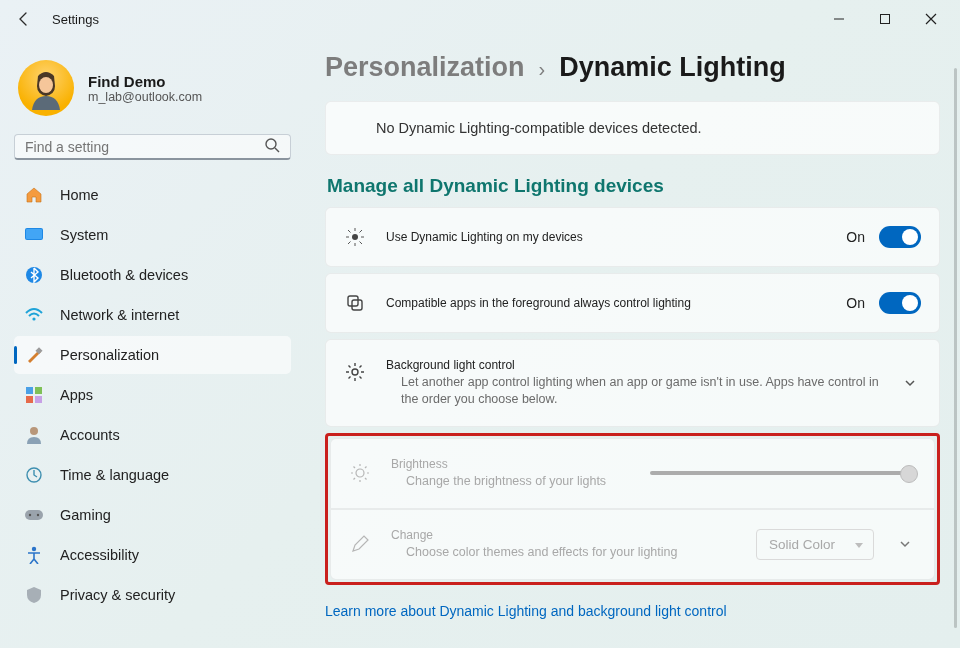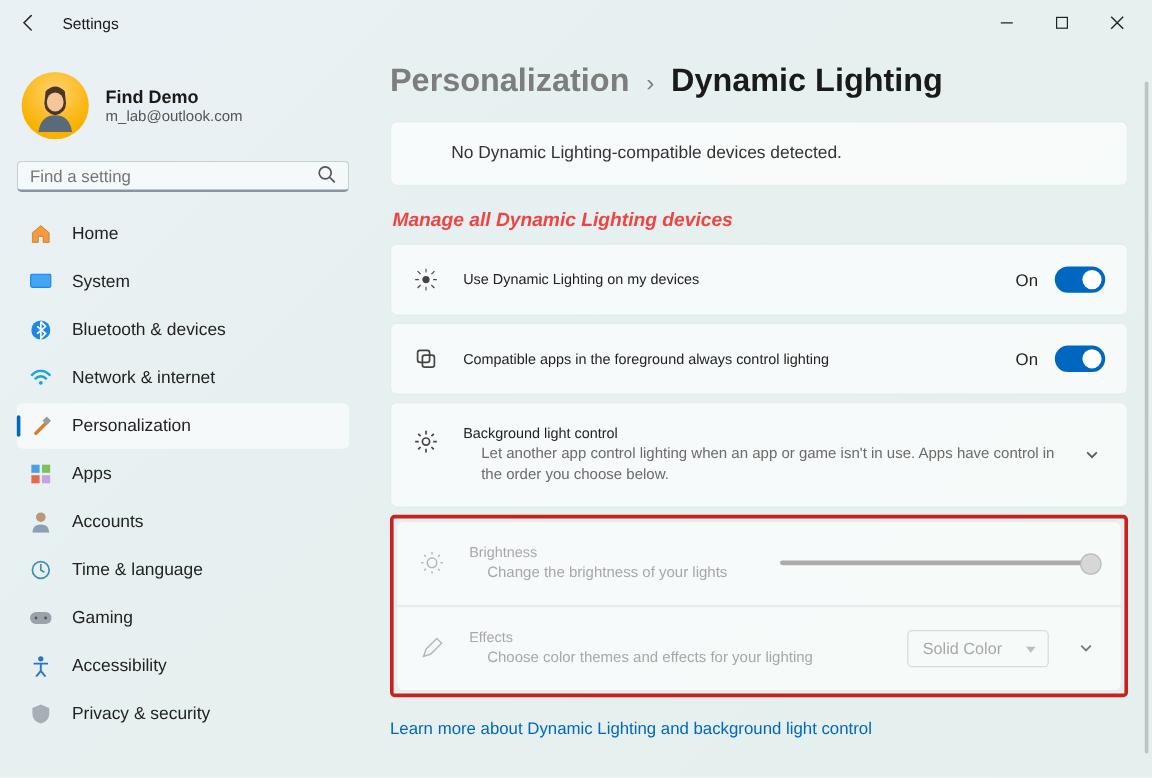--- a/index.html
+++ b/index.html
@@ -132,23 +132,22 @@
   .breadcrumb .current { font-size: 27px; font-weight: 600; color: #1a1a1a; }
   .card {
     background: rgba(255,255,255,0.7);
     border: 1px solid rgba(0,0,0,0.06);
     border-radius: 6px;
     padding: 14px 18px;
     margin-bottom: 10px;
   }
   .info-card { text-align: left; padding: 18px 50px; font-size: 14.5px; color: #333; }
   .section-title {
-    font-size: 16px; font-weight: 600; color: #ef4444;
+    font-size: 19px; font-weight: 600; color: #0f766e;
     margin: 20px 0 10px 2px;
-    font-style: italic;
   }
   .row-card {
     background: rgba(255,255,255,0.66);
     border: 1px solid rgba(0,0,0,0.06);
     border-radius: 6px;
     margin-bottom: 6px;
     padding: 18px 18px;
     display: flex;
     align-items: center;
     gap: 20px;
@@ -481,21 +480,21 @@
           <div class="slider"></div>
         </div>
 
         <div class="row-card disabled">
           <span class="row-icon">
             <svg width="20" height="20" viewBox="0 0 20 20">
                 <path d="M3 17 L5 11 L14 2 L18 6 L9 15 Z" fill="none" stroke="#b6b6b6" stroke-width="1.2"></path>
               </svg>
           </span>
           <div class="row-text">
-            <div class="row-title">Effects</div>
+            <div class="row-title">Change</div>
             <div class="row-sub">Choose color themes and effects for your lighting</div>
           </div>
           <div class="select-faux">
             <span>Solid Color</span>
           </div>
           <span class="chev">
             <svg width="14" height="14" viewBox="0 0 14 14">
                 <path d="M3 5 L7 9 L11 5" stroke="#777" stroke-width="1.5" fill="none"></path>
               </svg>
           </span>

